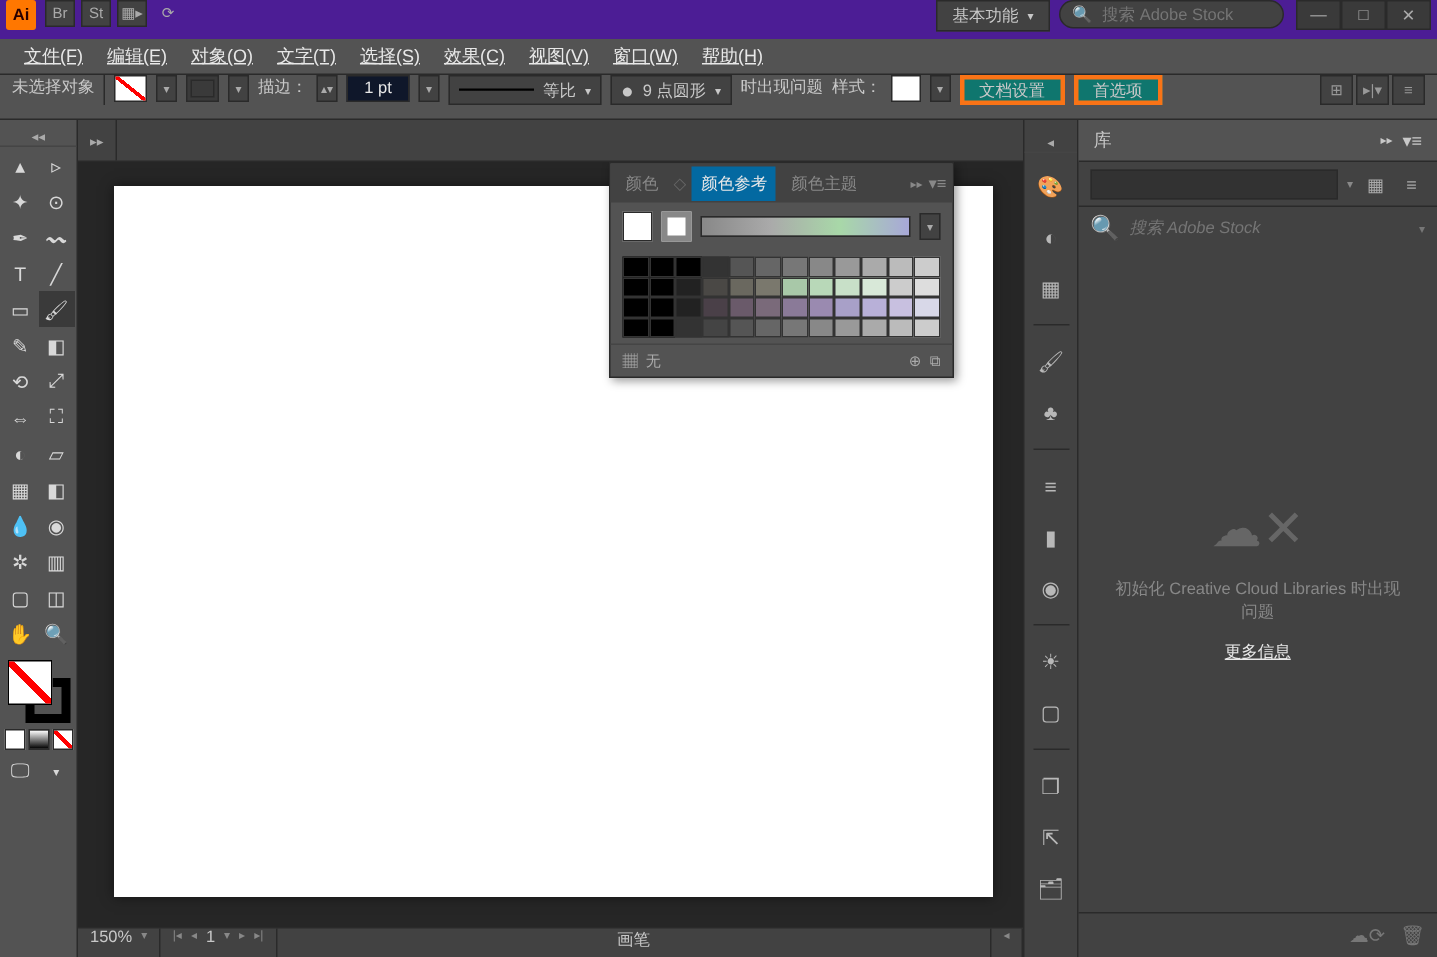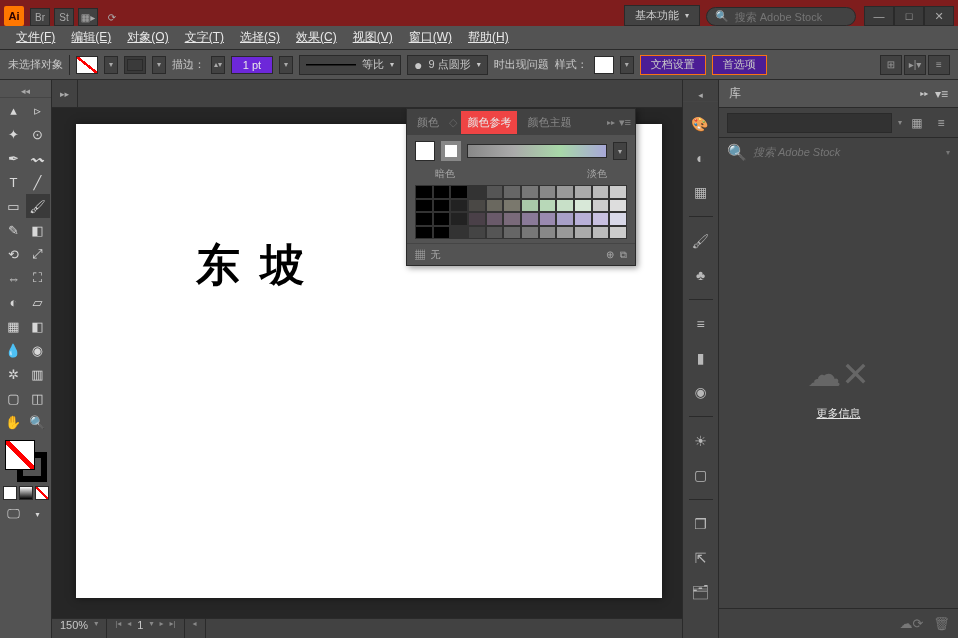--- a/index.html
+++ b/index.html
@@ -1,37 +1,37 @@
 <!DOCTYPE html>
 <html><head>
 <meta charset="utf-8">
 <style>
 * { margin: 0; padding: 0; box-sizing: border-box; font-family: "Microsoft YaHei", sans-serif; user-select: none; }
 body { width: 958px; height: 638px; background: #323232; overflow: hidden; display: flex; flex-direction: column; }
-.titlebar { height: 26px; background: #7f1d1d; display: flex; align-items: flex-end; padding: 0 4px; color: #c8c8c8; font-size: 11px; }
+.titlebar { height: 26px; background: #4c1d95; display: flex; align-items: flex-start; padding: 0 4px; color: #c8c8c8; font-size: 11px; }
 .ai-logo { width: 20px; height: 20px; background: #ff7700; color: #280000; font-weight: bold; font-size: 11px; display: flex; align-items: center; justify-content: center; border-radius: 2px; margin-right: 6px; }
 .tb-icon { width: 20px; height: 18px; background: #424242; margin-right: 4px; display: flex; align-items: center; justify-content: center; font-size: 10px; color: #aaa; border: 1px solid #2a2a2a; }
 .tb-spacer { flex: 1; }
 .workspace-dd { background: #424242; padding: 2px 10px; display: flex; align-items: center; gap: 6px; border: 1px solid #2a2a2a; margin-right: 6px; }
 .search-box { background: #424242; border: 1px solid #2a2a2a; border-radius: 10px; padding: 2px 8px; display: flex; align-items: center; gap: 6px; width: 150px; }
 .search-box input { background: transparent; border: none; color: #888; font-size: 11px; width: 100%; outline: none; }
 .win-controls { display: flex; gap: 0; margin-left: 8px; }
 .win-btn { width: 30px; height: 20px; background: #3a3a3a; display: flex; align-items: center; justify-content: center; color: #aaa; font-size: 11px; border: 1px solid #2a2a2a; }
 .menubar { height: 24px; background: #535353; display: flex; align-items: center; padding: 0 8px; color: #e8e8e8; font-size: 12px; border-bottom: 1px solid #2a2a2a; }
 .menu-item { padding: 0 8px; cursor: default; text-decoration: underline; }
-.control-bar { height: 30px; background: #535353; display: flex; align-items: center; padding: 0 8px; gap: 6px; color: #c8c8c8; font-size: 11px; border-bottom: 1px solid #2a2a2a; }
+.control-bar { height: 30px; background: #535353; display: flex; padding: 0 8px; gap: 6px; color: #c8c8c8; font-size: 11px; border-bottom: 1px solid #2a2a2a; }
 .cb-label { color: #c8c8c8; }
 .swatch { width: 22px; height: 18px; border: 1px solid #2a2a2a; position: relative; }
 .swatch.fill { background: #fff; }
 .swatch.fill::after { content: ''; position: absolute; left: 0; top: 0; right: 0; bottom: 0; background: linear-gradient(to top right, transparent 45%, red 45%, red 55%, transparent 55%); }
 .swatch.stroke { background: #3a3a3a; border: 4px double #2a2a2a; }
 .dd-arrow { width: 14px; height: 18px; background: #424242; border: 1px solid #2a2a2a; display: flex; align-items: center; justify-content: center; font-size: 8px; color: #aaa; }
-.cb-input { width: 42px; height: 18px; background: #6d28d9; border: 1px solid #2a2a2a; color: #e8e8e8; font-size: 11px; text-align: center; }
+.cb-input { width: 42px; height: 18px; background: #0f172a; border: 1px solid #2a2a2a; color: #e8e8e8; font-size: 11px; text-align: center; }
 .cb-sel { background: #424242; border: 1px solid #2a2a2a; padding: 1px 6px; display: flex; align-items: center; gap: 6px; height: 20px; }
-.cb-btn { background: #4c1d95; border: 1px solid #f97316; padding: 2px 10px; height: 20px; display: flex; align-items: center; }
+.cb-btn { background: #0f766e; border: 3px solid #f97316; padding: 2px 10px; height: 20px; display: flex; align-items: center; }
 .divider { width: 1px; height: 20px; background: #2a2a2a; }
 .main-area { flex: 1; display: flex; overflow: hidden; }
 .toolbox { width: 52px; background: #535353; border-right: 1px solid #2a2a2a; display: flex; flex-direction: column; align-items: center; padding-top: 4px; gap: 0; }
 .tool-collapse { width: 100%; height: 14px; display: flex; align-items: center; justify-content: center; color: #aaa; font-size: 9px; border-bottom: 1px solid #454545; }
 .tool-row { display: flex; }
 .tool { width: 24px; height: 24px; display: flex; align-items: center; justify-content: center; color: #d8d8d8; font-size: 13px; cursor: default; position: relative; }
 .tool.selected { background: #3a3a3a; }
 .fill-stroke { width: 42px; height: 42px; position: relative; margin: 6px auto 2px; }
 .fs-fill { position: absolute; left: 0; top: 0; width: 30px; height: 30px; background: #fff; border: 1px solid #000; }
 .fs-fill::after { content: ''; position: absolute; inset: 0; background: linear-gradient(to top right, transparent 44%, red 44%, red 56%, transparent 56%); }
@@ -44,21 +44,21 @@
 .doc-tab { background: #323232; color: #c8c8c8; font-size: 11px; padding: 6px 10px; display: flex; align-items: center; gap: 8px; border-right: 1px solid #2a2a2a; }
 .canvas-wrap { flex: 1; position: relative; background: #262626; overflow: hidden; }
 .artboard { position: absolute; left: 24px; top: 16px; right: 20px; bottom: 20px; background: #fff; box-shadow: 0 0 8px rgba(0,0,0,0.5); }
 .art-text { position: absolute; left: 120px; top: 115px; font-size: 44px; font-family: "KaiTi","STKaiti",cursive; font-weight: bold; color: #000; line-height: 1.2; letter-spacing: 4px; }
 .status-bar { height: 20px; background: #424242; display: flex; align-items: center; font-size: 11px; color: #c8c8c8; border-top: 1px solid #2a2a2a; }
 .sb-seg { padding: 0 8px; border-right: 1px solid #2a2a2a; height: 100%; display: flex; align-items: flex-start; gap: 6px; }
 .sb-arrow { font-size: 8px; color: #888; }
 .color-panel { position: absolute; left: 354px; top: 0; width: 230px; background: #535353; border: 1px solid #2a2a2a; z-index: 10; box-shadow: 2px 2px 6px rgba(0,0,0,.4); }
 .cp-tabs { height: 26px; display: flex; align-items: center; background: #424242; font-size: 11px; color: #888; padding: 0 4px; gap: 4px; }
 .cp-tab { padding: 4px 6px; }
-.cp-tab.active { color: #e8e8e8; background: #ef4444; }
+.cp-tab.active { color: #e8e8e8; background: #0369a1; }
 .cp-row { display: flex; align-items: center; padding: 6px 8px; gap: 6px; }
 .cp-sw { width: 20px; height: 20px; border: 1px solid #2a2a2a; }
 .cp-grad { flex: 1; height: 14px; background: linear-gradient(to right,#888,#aaa,#a8d8a8,#a8a8d8); border: 1px solid #2a2a2a; }
 .cp-labels { display: flex; justify-content: space-between; padding: 0 28px; font-size: 10px; color: #aaa; }
 .color-grid { display: grid; grid-template-columns: repeat(12, 1fr); gap: 0; padding: 4px 8px; }
 .cg-cell { width: 100%; aspect-ratio: 1.3; border: 1px solid #333; }
 .cp-footer { height: 22px; display: flex; align-items: center; padding: 0 8px; gap: 8px; font-size: 10px; color: #aaa; border-top: 1px solid #454545; justify-content: space-between; }
 .right-rail { width: 36px; background: #424242; border-left: 1px solid #2a2a2a; display: flex; flex-direction: column; align-items: center; padding-top: 8px; gap: 10px; }
 .rail-sep { width: 24px; height: 1px; background: #2a2a2a; margin: 2px 0; }
 .rail-btn { width: 24px; height: 24px; color: #b8b8b8; display: flex; align-items: center; justify-content: center; font-size: 14px; }
@@ -227,43 +227,38 @@
       </div>
   </div>
 
   <div class="doc-area">
     <div class="doc-tabs">
       <div class="doc-collapse">▸▸</div>
     </div>
     <div class="canvas-wrap">
       <div class="artboard">
         <div class="art-text">
-          <div>东 坡</div>
         </div>
       </div>
 
       <div class="color-panel">
         <div class="cp-tabs">
           <span class="cp-tab">颜色</span>
           <span style="color:#666">◇</span>
           <span class="cp-tab active">颜色参考</span>
           <span class="cp-tab">颜色主题</span>
           <span style="flex:1"></span>
           <span class="chev">▸▸</span>
           <span>▾≡</span>
         </div>
         <div class="cp-row">
           <div class="cp-sw" style="background:#fff"></div>
           <div class="cp-sw" style="background:#fff;border:4px solid #888"></div>
           <div class="cp-grad"></div>
           <div class="dd-arrow">▾</div>
-        </div>
-        <div class="cp-labels">
-          <span>暗色</span>
-          <span>淡色</span>
         </div>
         <div class="color-grid" id="color-grid">
             <div class="cg-cell" style="background: rgb(0, 0, 0);"></div>
             <div class="cg-cell" style="background: rgb(0, 0, 0);"></div>
             <div class="cg-cell" style="background: rgb(0, 0, 0);"></div>
             <div class="cg-cell" style="background: rgb(51, 51, 51);"></div>
             <div class="cg-cell" style="background: rgb(85, 85, 85);"></div>
             <div class="cg-cell" style="background: rgb(102, 102, 102);"></div>
             <div class="cg-cell" style="background: rgb(119, 119, 119);"></div>
             <div class="cg-cell" style="background: rgb(136, 136, 136);"></div>
@@ -319,20 +314,23 @@
           <span>150%</span>
           <span class="sb-arrow">▾</span>
         </div>
       <div class="sb-seg">
           <span class="sb-arrow">|◂</span>
           <span class="sb-arrow">◂</span>
           <span>1</span>
           <span class="sb-arrow">▾</span>
           <span class="sb-arrow">▸</span>
           <span class="sb-arrow">▸|</span>
+        </div>
+      <div class="sb-seg" style="flex:1;justify-content:center">
+          <span>画笔</span>
         </div>
       <div class="sb-seg">
           <span class="sb-arrow">◂</span>
         </div>
     </div>
   </div>
 
   <div class="right-rail" id="right-rail">
       <div class="tool-collapse" style="width: 100%;">◂</div>
       <div class="rail-btn">🎨</div>
@@ -367,20 +365,21 @@
       <div class="lib-icon">▦</div>
       <div class="lib-icon">≡</div>
     </div>
     <div class="lib-search">
       <span style="color:#777">🔍</span>
       <input placeholder="搜索 Adobe Stock" style="">
       <span class="chev" style="color:#777">▾</span>
     </div>
     <div class="lib-body">
       <div class="cloud-icon">☁✕</div>
+      <div>初始化 Creative Cloud Libraries 时出现问题</div>
       <a class="lib-link">更多信息</a>
     </div>
     <div class="lib-footer">
       <span>☁⟳</span>
       <span>🗑</span>
     </div>
   </div>
 </div>
 
 </body></html>

